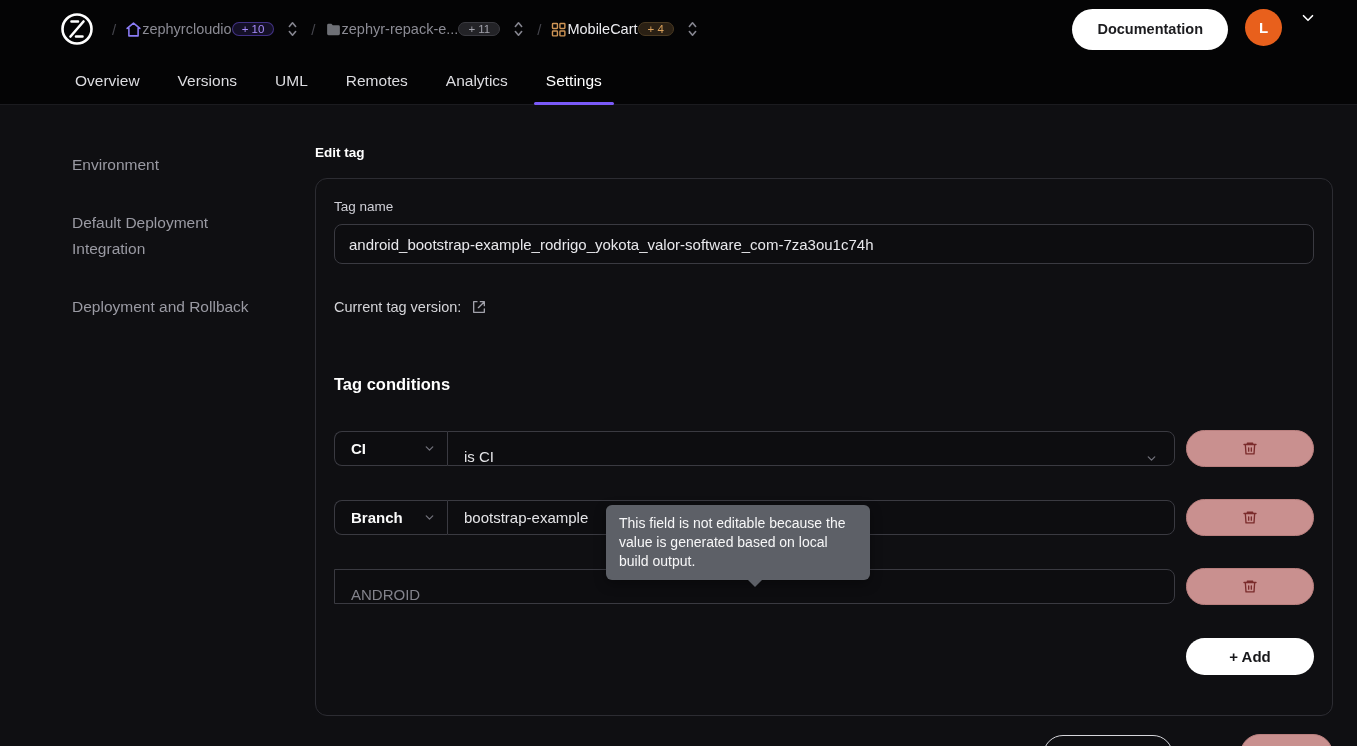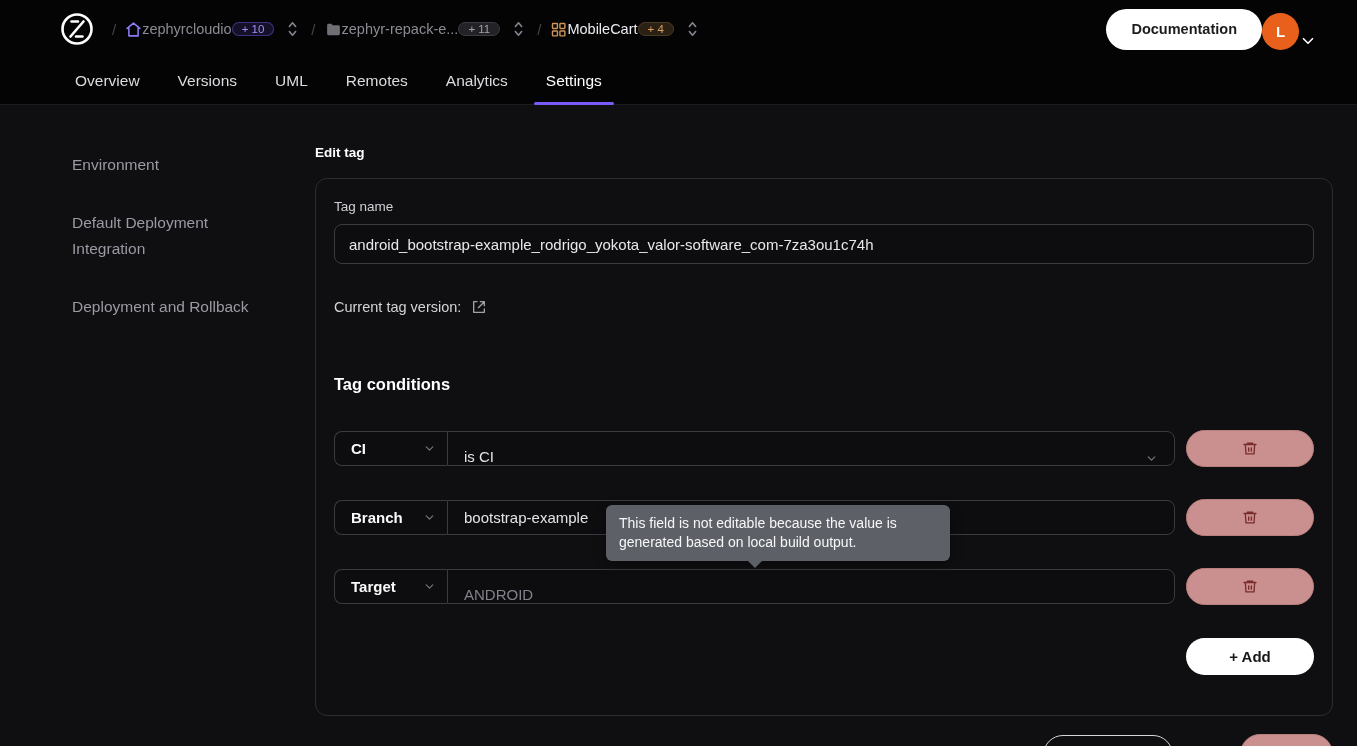--- a/index.html
+++ b/index.html
@@ -13,21 +13,21 @@
   .breadcrumb{display:flex;align-items:center;margin-left:16px;gap:9px;font-size:14.5px}
   .sep{color:#45454c;font-size:15px}
   .crumb{display:flex;align-items:center;cursor:pointer}
   .crumb-label{color:#8b8b94;white-space:nowrap}
   .crumb-label.bright{color:#ececf0}
   .badge{font-size:11.5px;padding:0 9px;border-radius:999px;white-space:nowrap}
   .badge-purple{color:#a78bfa;background:rgba(122,90,248,.14);border:1px solid rgba(122,90,248,.45)}
   .badge-gray{color:#a1a1aa;background:#232327;border:1px solid #3a3a40}
   .badge-amber{color:#d9a05b;background:#2a2014;border:1px solid #4a3a22}
   .selector{background:none;border:none;cursor:pointer;display:flex;align-items:center;padding:0 2px}
-  .top-right{margin-left:auto;display:flex;align-items:flex-end;}
+  .top-right{margin-left:auto;display:flex;align-items:flex-start;gap:17px}
   .doc-btn{height:41px;padding:0 25px;border-radius:999px;background:#fff;border:none;color:#1c1c1f;font-weight:700;font-size:14.5px;font-family:inherit;cursor:pointer}
   .avatar{width:37px;height:37px;border-radius:50%;background:#e8601c;color:#fff;font-weight:700;font-size:15px;display:flex;align-items:center;justify-content:center;cursor:pointer}
   .user-caret{cursor:pointer;display:flex}
 
   .navrow{display:flex;align-items:stretch;height:46px;padding-left:63px;gap:14px}
   .tab{display:flex;align-items:center;padding:0 12px;font-size:15.5px;color:#dcdce0;position:relative;cursor:pointer}
   .tab.active{color:#fff}
   .tab.active::after{content:"";position:absolute;left:0;right:0;bottom:-1px;height:3px;background:#7a5af8;border-radius:3px}
 
   
@@ -50,21 +50,21 @@
   .cond-type{width:113px;flex:none;border:1px solid #3a3a41;border-right:none;border-radius:8px 0 0 8px;display:flex;align-items:center;justify-content:space-between;padding:0 11px 0 16px;font-size:15px;font-weight:700;color:#fafafa;background:#0d0d10;cursor:pointer}
   .cond-value{flex:1;border:1px solid #3a3a41;border-radius:0 8px 8px 0;display:flex;align-items:flex-end;justify-content:space-between;padding:0 16px;font-size:15px;color:#e4e4e7;background:#0d0d10}
   .cond-value.select{cursor:pointer}
   .cond-value input{background:transparent;border:none;outline:none;color:#e4e4e7;font-size:15px;font-family:inherit;width:100%;height:100%;padding:0}
   .cond-value.disabled span{color:#82828b}
   .delete-btn{flex:none;width:128px;height:37px;align-self:center;margin-left:11px;border-radius:999px;border:1px solid #b97f7e;background:#c9908f;display:flex;align-items:center;justify-content:center;cursor:pointer}
   .add-row{display:flex;justify-content:flex-end}
   .add-btn{width:128px;height:37px;border-radius:999px;background:#fff;border:none;font-weight:700;font-size:15px;color:#17171a;font-family:inherit;cursor:pointer}
 
   
-  .tooltip{position:absolute;left:606px;top:505px;width:344px;background:#5d6067;border-radius:6px;padding:9px 13px;font-size:14px;line-height:19px;color:#f7f7f8;z-index:10;box-shadow:0 4px 12px rgba(0,0,0,.35)}
+  .tooltip{position:absolute;left:606px;top:505px;width:264px;background:#5d6067;border-radius:6px;padding:9px 13px;font-size:14px;line-height:19px;color:#f7f7f8;z-index:10;box-shadow:0 4px 12px rgba(0,0,0,.35)}
   .tooltip-arrow{position:absolute;left:141px;bottom:-7px;width:0;height:0;border-left:8px solid transparent;border-right:8px solid transparent;border-top:8px solid #5d6067}
 
   
   .partial-left{position:absolute;left:1043px;top:735px;width:130px;height:40px;border-radius:999px;border:1px solid #d6d6db;background:#0f0f12;cursor:pointer}
   .partial-right{position:absolute;left:1240px;top:734px;width:93px;height:40px;border-radius:999px;border:1px solid #b97f7e;background:#c9908f;cursor:pointer}
 </style>
 </head>
 <body>
 
 <div class="header">
@@ -240,28 +240,20 @@
         <button class="delete-btn">
           <span style="display:flex">
             <svg width="16" height="17" viewBox="0 0 24 24" fill="none" stroke="#7a2b2b" stroke-width="2" stroke-linecap="round" stroke-linejoin="round">
               <path d="M3 6h18M8 6V4h8v2M19 6l-1 14H6L5 6M10 11v5M14 11v5"></path>
             </svg>
           </span>
         </button>
       </div>
 
       <div class="cond-row">
-        <div class="cond-type">
-          <span>Target</span>
-          <span style="display:flex">
-            <svg width="13" height="13" viewBox="0 0 24 24" fill="none" stroke="#71717a" stroke-width="2.4" stroke-linecap="round" stroke-linejoin="round">
-                <path d="M6 9l6 6 6-6"></path>
-              </svg>
-          </span>
-        </div>
         <div class="cond-value disabled">
           <span>ANDROID</span>
         </div>
         <button class="delete-btn">
           <span style="display:flex">
             <svg width="16" height="17" viewBox="0 0 24 24" fill="none" stroke="#7a2b2b" stroke-width="2" stroke-linecap="round" stroke-linejoin="round">
               <path d="M3 6h18M8 6V4h8v2M19 6l-1 14H6L5 6M10 11v5M14 11v5"></path>
             </svg>
           </span>
         </button>

